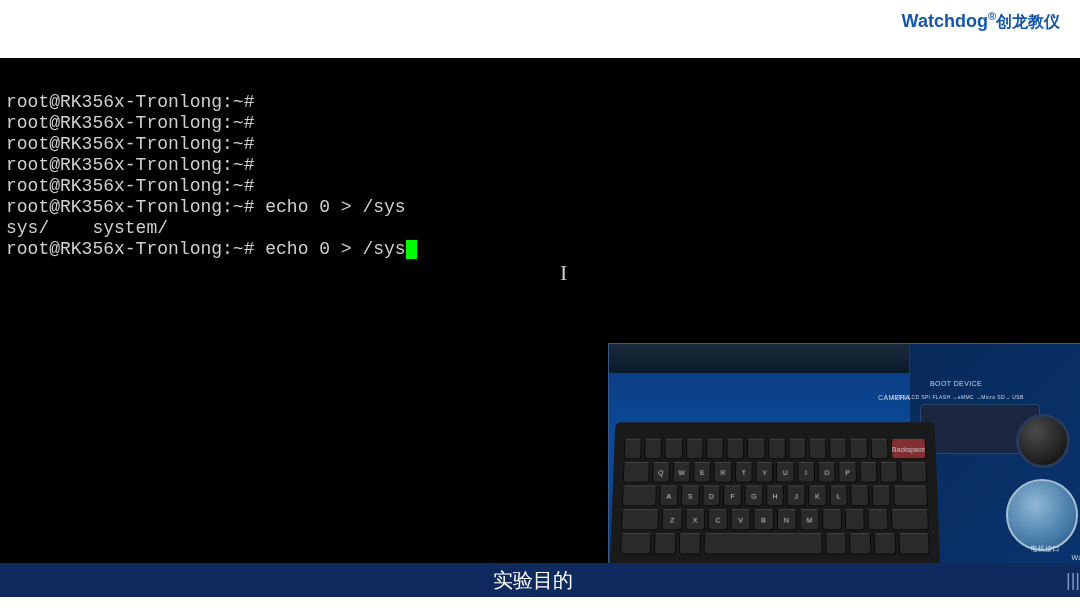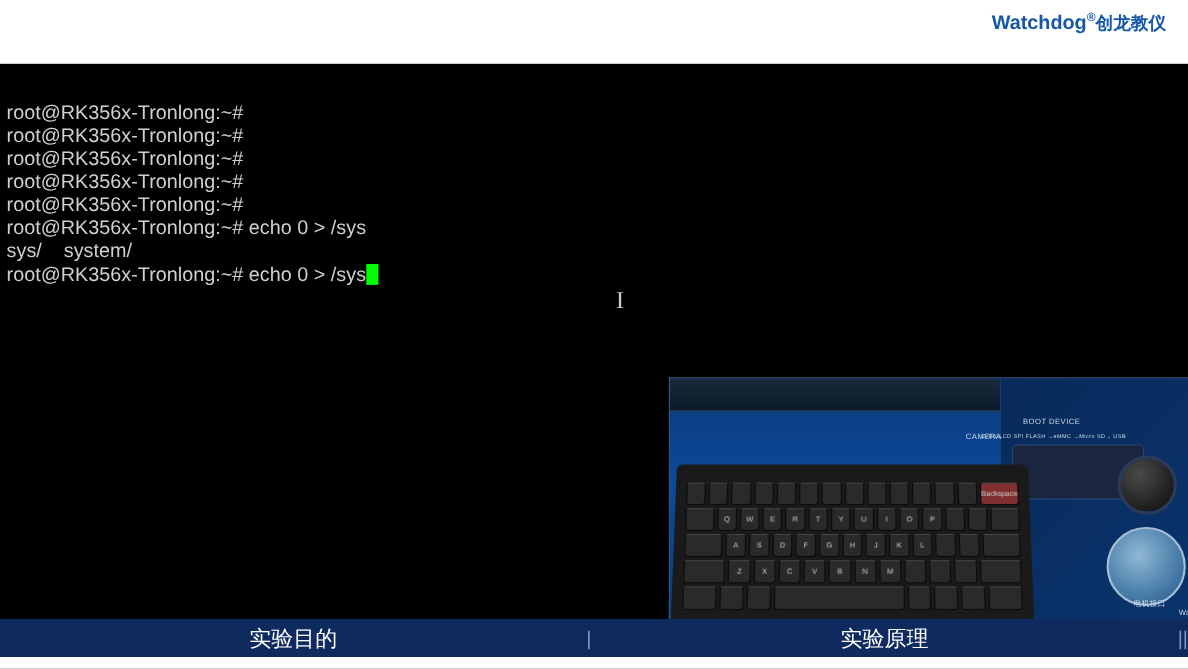--- a/index.html
+++ b/index.html
@@ -23,21 +23,21 @@
 .brand .cn { font-size: 16px; font-weight: bold; }
 .terminal-area {
   position: absolute;
   top: 58px;
   left: 0;
   width: 1080px;
   height: 516px;
   background: #000;
 }
 .terminal-text {
-  font-family: Liberation Sans, sans-serif;
+  font-family: Liberation Mono, monospace;
   color: #d0d0d0;
   font-size: 18px;
   line-height: 21px;
   padding: 34px 6px;
   white-space: pre;
 }
 .term-cursor {
   display: inline-block;
   width: 11px;
   height: 19px;
@@ -265,16 +265,15 @@
           <div class="key"></div>
           <div class="key w15"></div>
       </div>
     </div>
   </div>
 </div>
 
 <div class="bottom-nav">
   <div class="nav-item">实验目的</div>
   <div class="nav-sep">|</div>
-  <div class="nav-item">实验原理</div>
   <div class="nav-sep">|</div>
   <div class="nav-sep">|</div>
 </div>
 
 </body></html>

